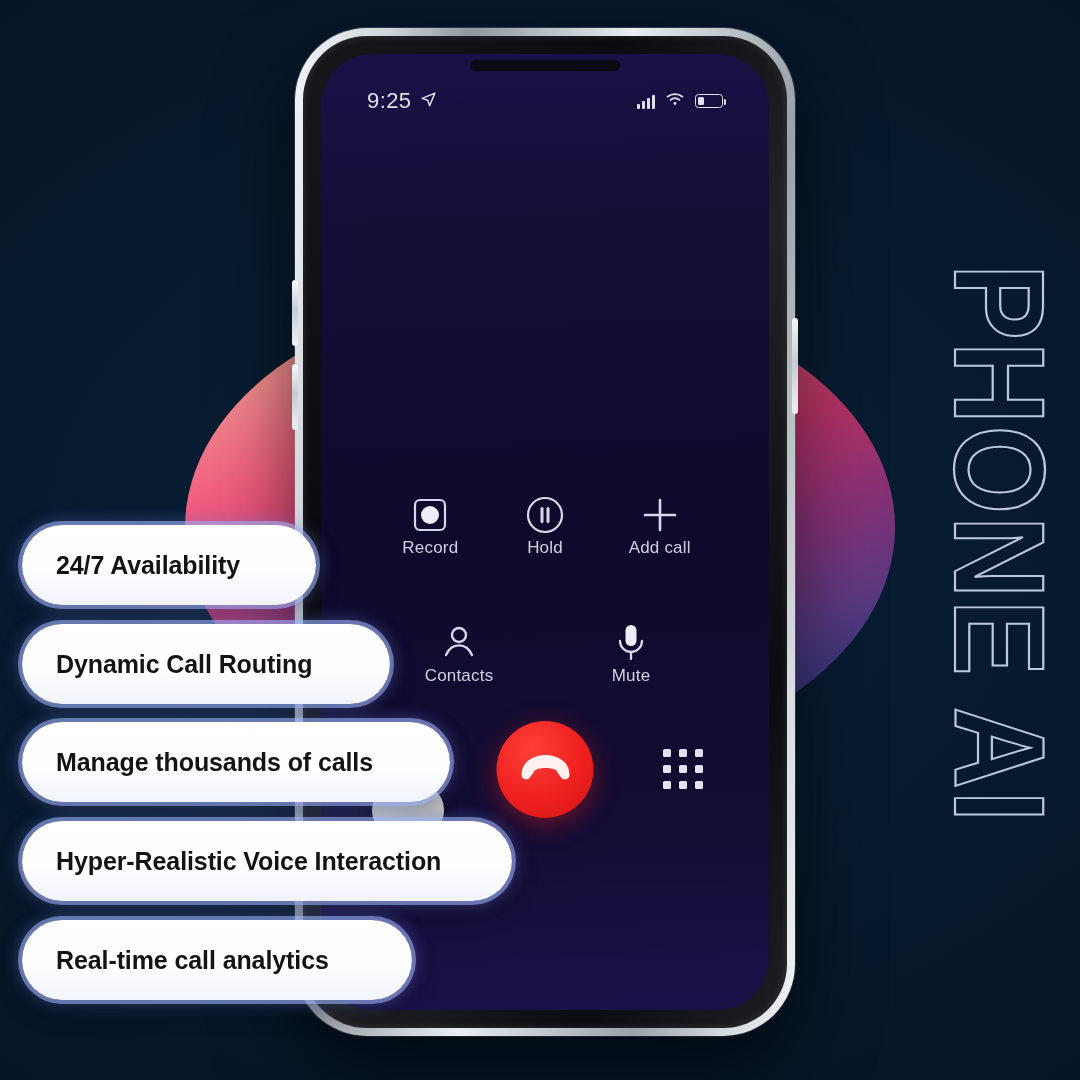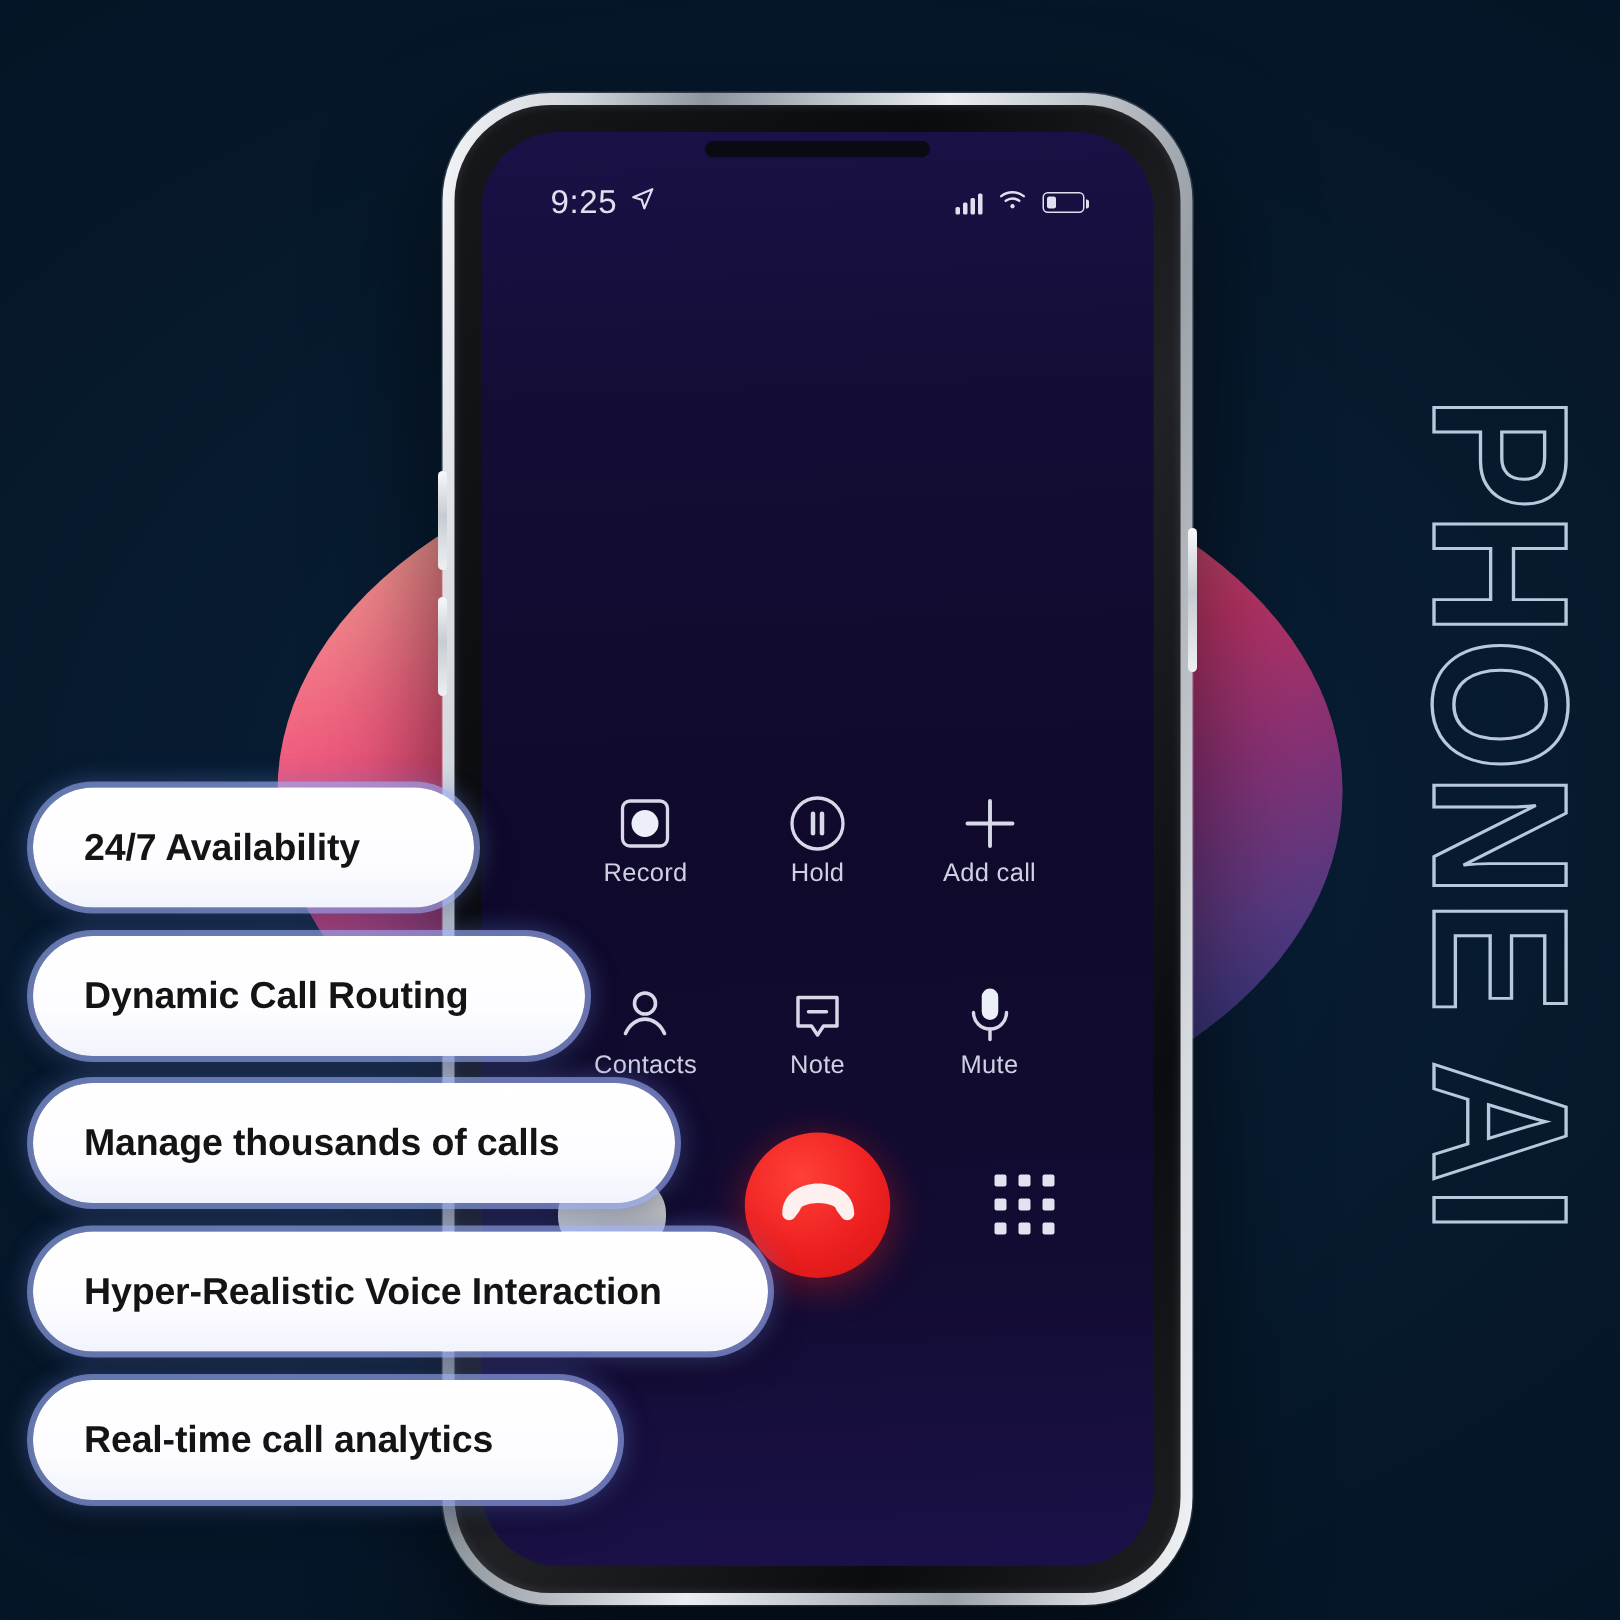--- a/index.html
+++ b/index.html
@@ -44,21 +44,20 @@
   }
 
   
   .phone {
     position:absolute;
     left:295px; top:28px;
     width:500px; height:1008px;
     border-radius:72px;
     background:linear-gradient(100deg,#f4f6f8 0%,#cfd4da 14%,#8e959c 26%,#e9edf1 50%,#9aa1a8 76%,#d7dbdf 90%,#f2f4f6 100%);
     box-shadow:0 34px 80px rgba(0,0,0,.6), 0 0 0 1px rgba(255,255,255,.18);
-    margin-top:34px;
   }
   .phone-bezel {
     position:absolute;
     left:8px; top:8px; right:8px; bottom:8px;
     border-radius:64px;
     background:linear-gradient(120deg,#17181c 0%,#0a0b0e 30%,#202226 55%,#0b0c0f 80%,#1d1f23 100%);
     box-shadow:inset 0 0 8px rgba(255,255,255,.12);
   }
   .screen {
     position:absolute;
@@ -299,29 +298,20 @@
             <div class="act">
               <span class="act-ico">
                 <svg width="42" height="42" viewBox="0 0 42 42">
                   <circle cx="21" cy="13" r="7" fill="none" stroke="#d7d9ea" stroke-width="2.4"></circle>
                   <path d="M8 33c2.8-6.4 8-9.6 13-9.6S31.2 26.6 34 33" fill="none" stroke="#d7d9ea" stroke-width="2.4" stroke-linecap="round"></path>
                 </svg>
               </span>
               <span class="act-lbl">Contacts</span>
             </div>
 
-            <div class="act">
-              <span class="act-ico">
-                <svg width="42" height="42" viewBox="0 0 42 42">
-                  <path d="M8 9h26v19h-9l-4 6-4-6H8z" fill="none" stroke="#d7d9ea" stroke-width="2.3" stroke-linejoin="round"></path>
-                  <path d="M15 18.5h12" stroke="#d7d9ea" stroke-width="2.3" stroke-linecap="round"></path>
-                </svg>
-              </span>
-              <span class="act-lbl">Note</span>
-            </div>
 
             <div class="act">
               <span class="act-ico">
                 <svg width="40" height="44" viewBox="0 0 40 44">
                   <rect x="14.5" y="4" width="11" height="21" rx="5.5" fill="#eceef8"></rect>
                   <path d="M9 20a11 11 0 0 0 22 0" fill="none" stroke="#d7d9ea" stroke-width="2.3" stroke-linecap="round"></path>
                   <path d="M20 31v7" stroke="#d7d9ea" stroke-width="2.3" stroke-linecap="round"></path>
                 </svg>
               </span>
               <span class="act-lbl">Mute</span>

